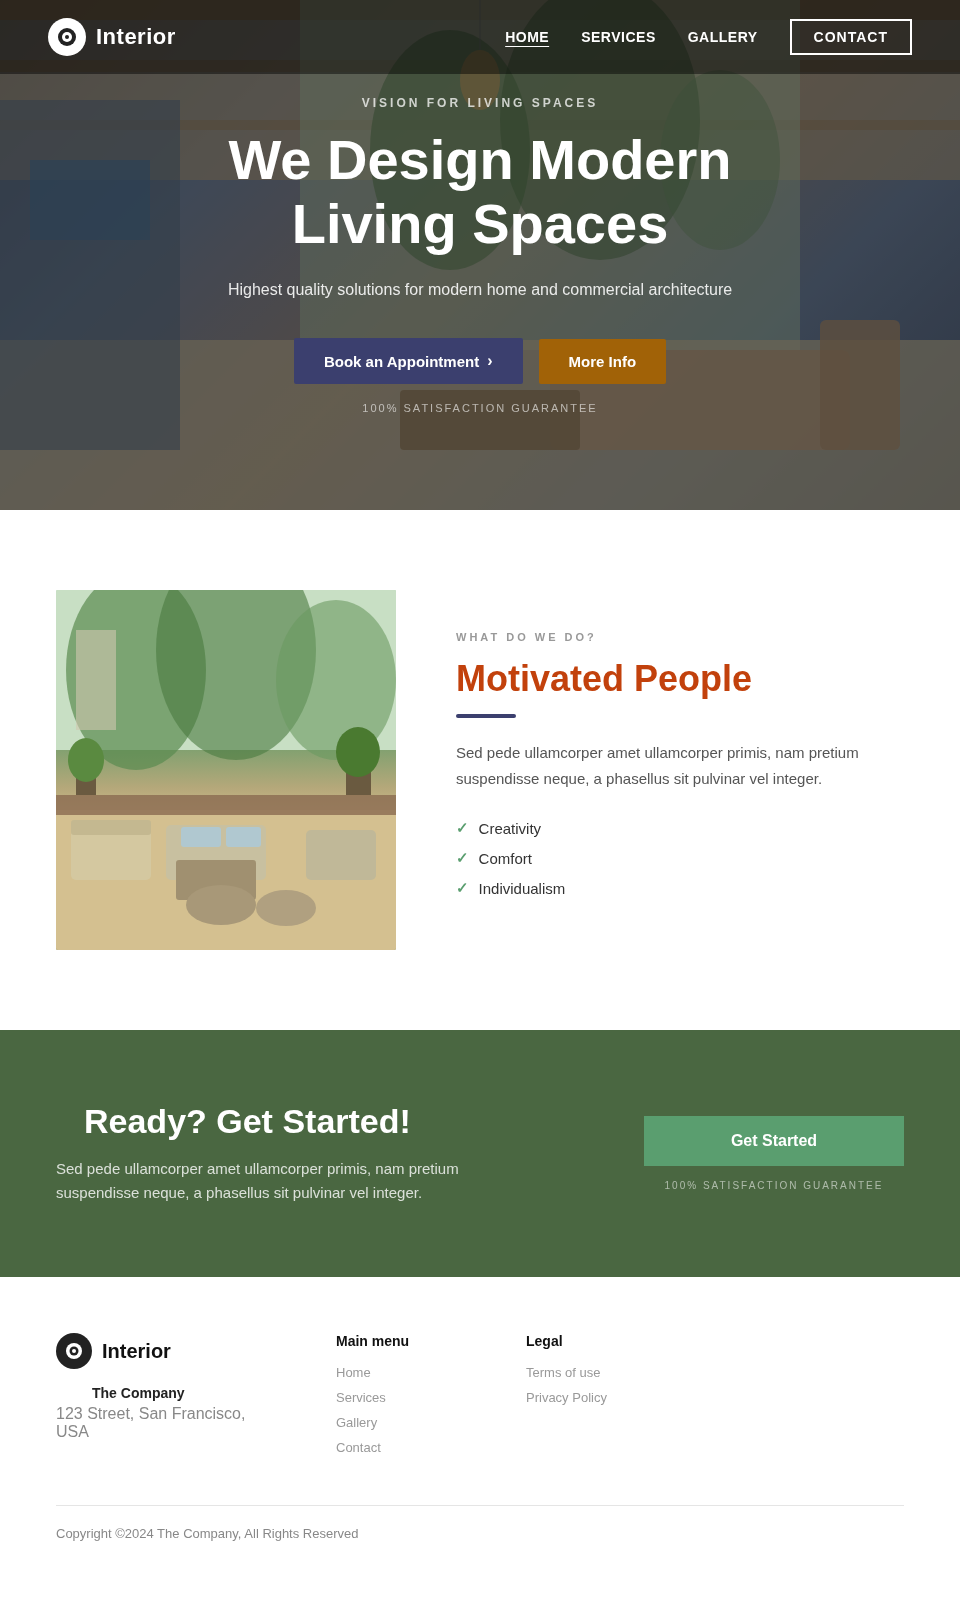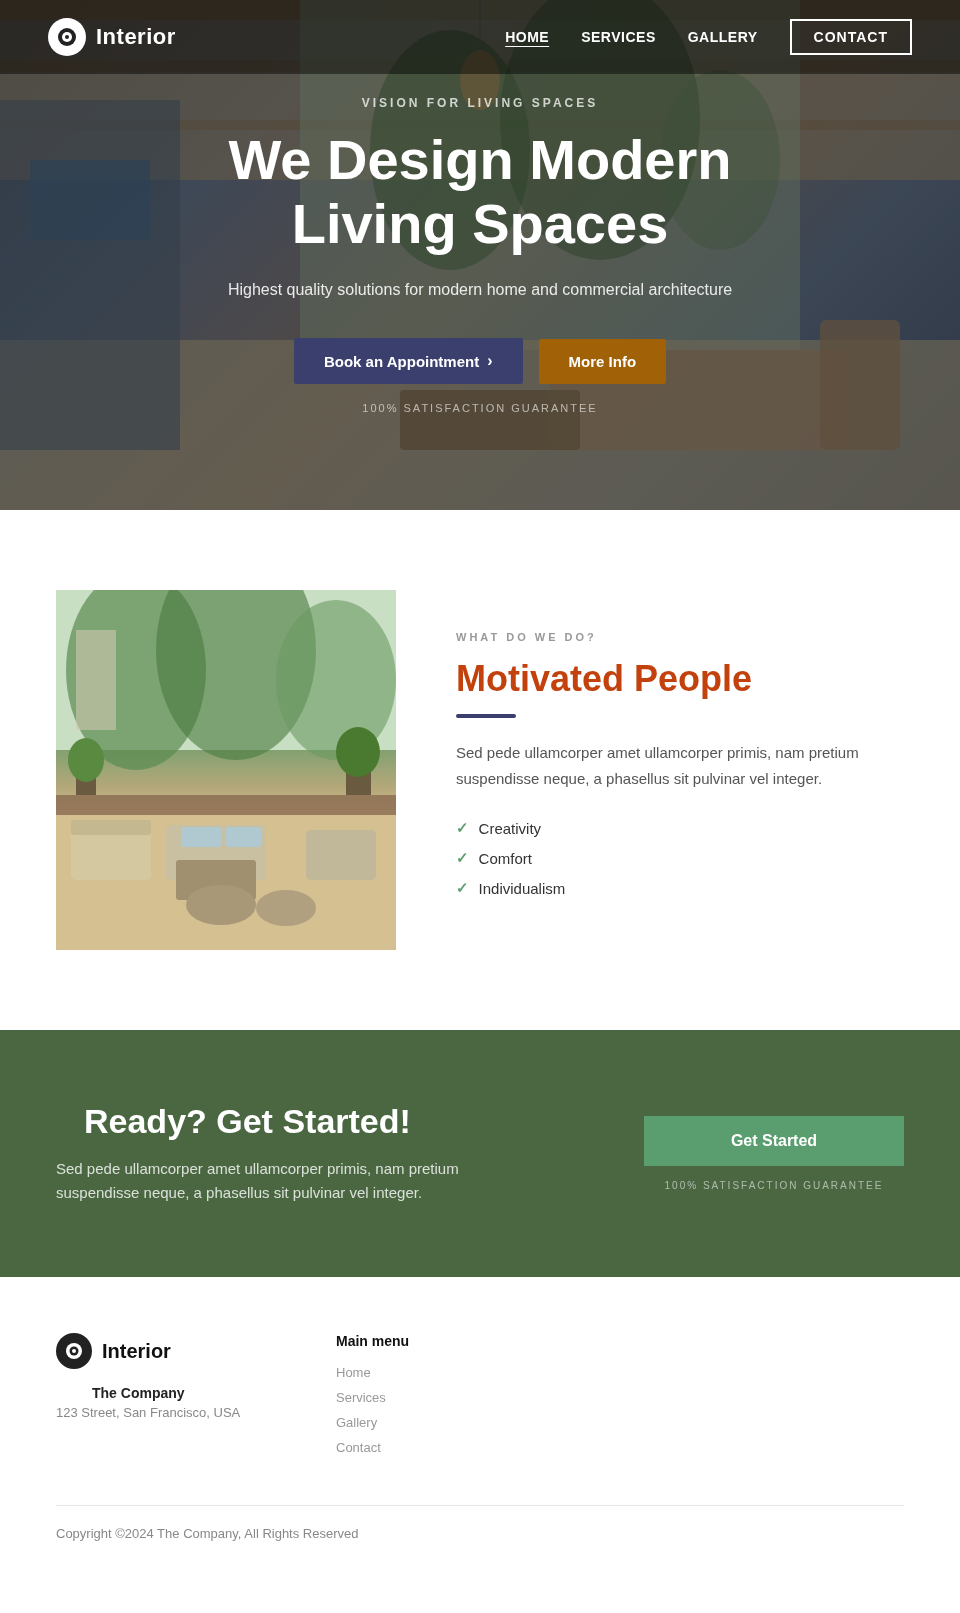--- a/index.html
+++ b/index.html
@@ -148,21 +148,21 @@
     .footer-logo {
       display: flex; align-items: center; gap: 10px; margin-bottom: 16px;
     }
     .footer-logo-icon {
       width: 36px; height: 36px; background: #222; border-radius: 50%;
       display: flex; align-items: center; justify-content: center;
     }
     .footer-logo-icon svg { width: 20px; height: 20px; }
     .footer-logo-text { font-size: 20px; font-weight: 800; color: #111; }
     .footer-company-name { font-size: 14px; font-weight: 700; color: #222; margin-bottom: 4px; margin-left: 36px; }
-    .footer-address { font-size: 13px; color: #888; }
+    .footer-address { font-size: 16px; color: #888; }
 
     .footer-col { flex: 0 0 130px; }
     .footer-col-title { font-size: 14px; font-weight: 700; color: #111; margin-bottom: 16px; }
     .footer-col a {
       display: block; font-size: 13px; color: #999; text-decoration: none; margin-bottom: 10px;
     }
     .footer-divider { border: none; border-top: 1px solid #e5e5e5; margin: 0 0 20px; }
     .footer-copyright { font-size: 13px; color: #888; }
   </style>
 </head>
@@ -327,17 +327,22 @@
     </div>
 
     <div class="footer-col">
       <p class="footer-col-title">Main menu</p>
       <a href="#">Home</a>
       <a href="#">Services</a>
       <a href="#">Gallery</a>
       <a href="#">Contact</a>
     </div>
 
+    <div class="footer-col">
+      <p class="footer-col-title">Legal</p>
+      <a href="#">Terms of use</a>
+      <a href="#">Privacy Policy</a>
+    </div>
   </div>
 
   <hr class="footer-divider">
   <p class="footer-copyright">Copyright ©2024 The Company, All Rights Reserved</p>
 </footer>
 
 </body></html>

